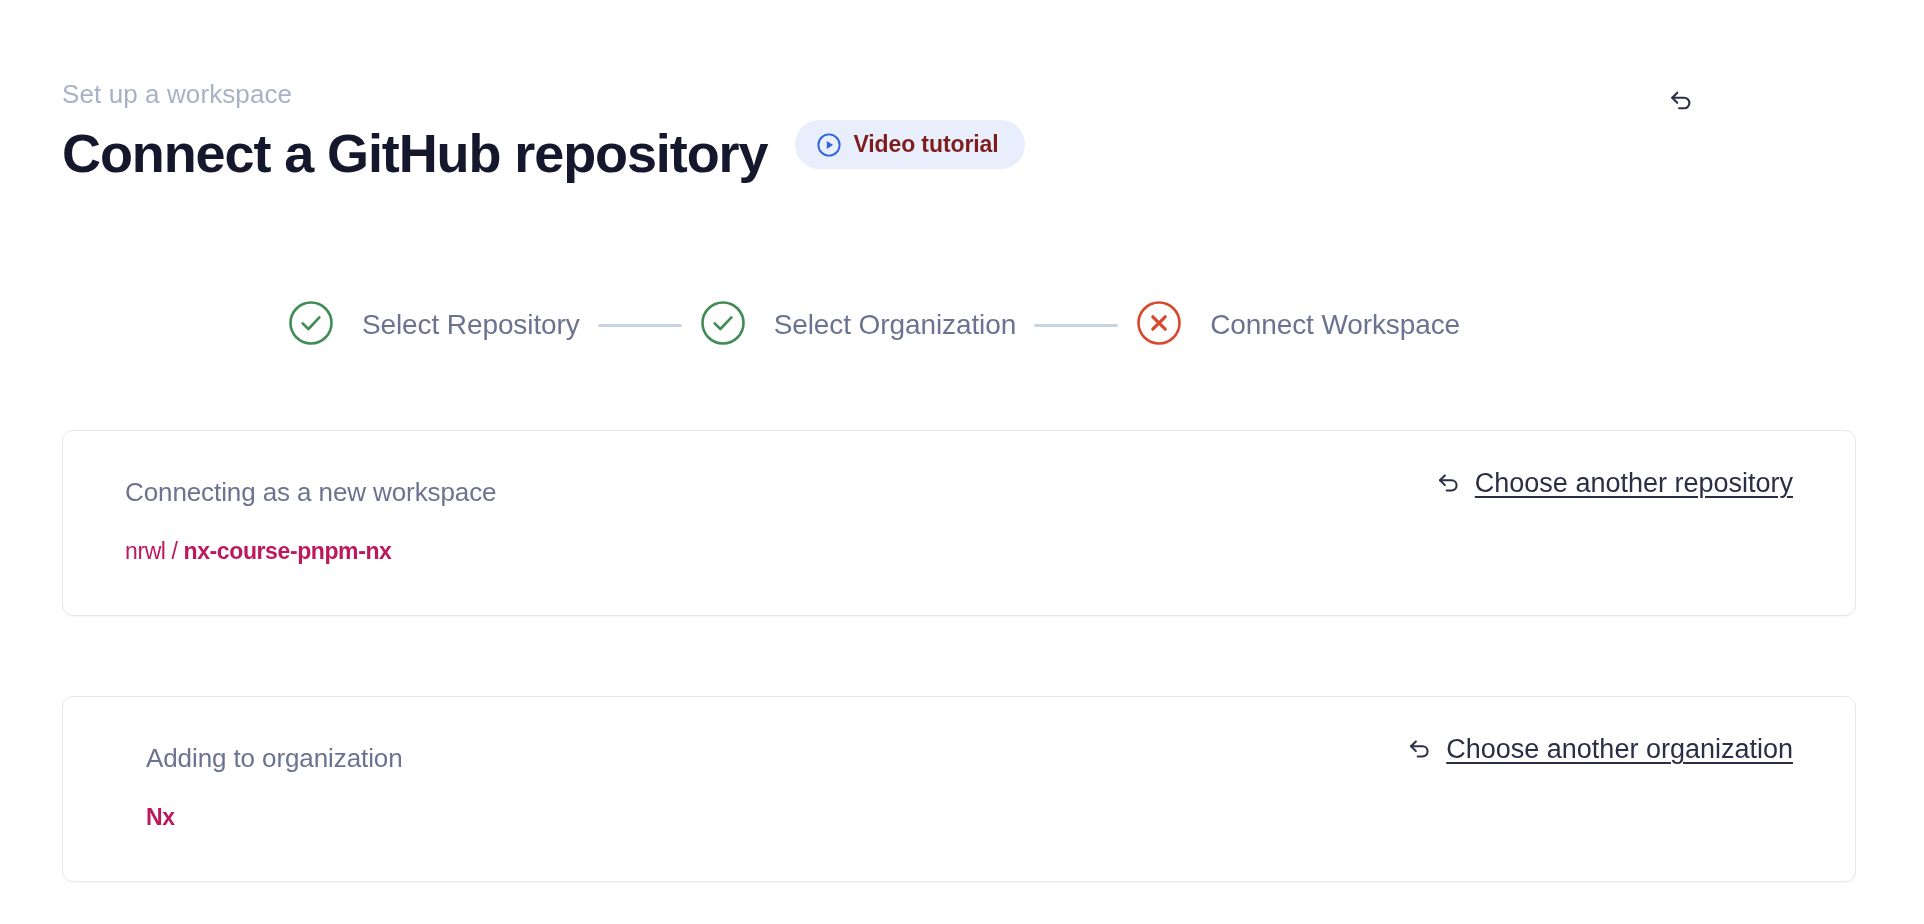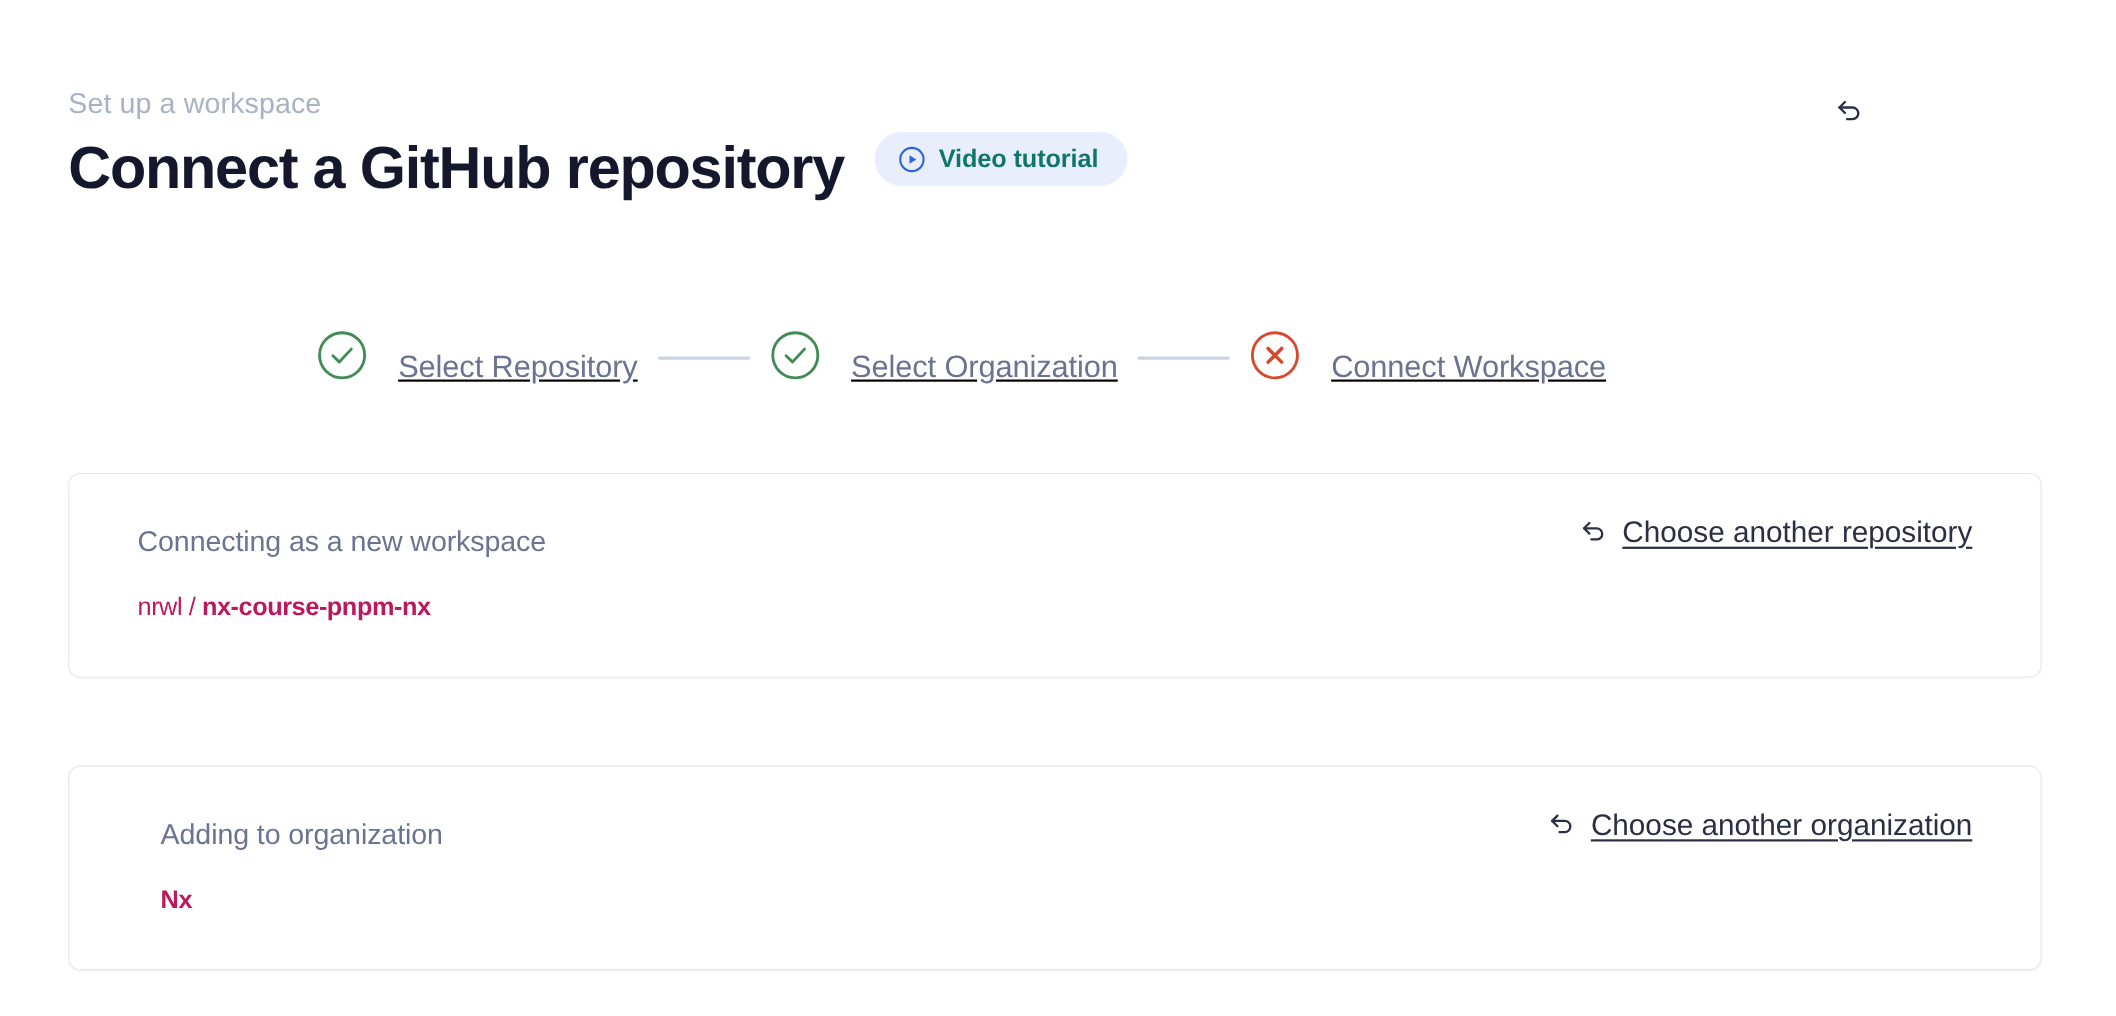--- a/index.html
+++ b/index.html
@@ -60,21 +60,21 @@
     background: #e8eefc;
     border-radius: 26px;
     padding: 11px 26px 11px 21px;
     cursor: pointer;
     border: none;
   }
 
   .video-badge .label {
     font-size: 23px;
     font-weight: 700;
-    color: #0f766e;
+    color: #7f1d1d;
     letter-spacing: -0.1px;
     white-space: nowrap;
   }
 
   .video-badge svg { display: block; }
 
   
   .cancel-link {
     position: absolute;
     right: 52px;
@@ -105,23 +105,22 @@
     right: 0;
     top: 300px;
     display: flex;
     align-items: center;
     justify-content: center;
     gap: 0;
   }
 
   .step {
     display: flex;
-    align-items: flex-end;
+    align-items: center;
     gap: 28px;
-    text-decoration: underline;
   }
 
   .step-icon { display: block; flex: none; }
 
   .step-label {
     font-size: 28px;
     line-height: 34px;
     color: #6b7391;
     font-weight: 400;
     white-space: nowrap;

